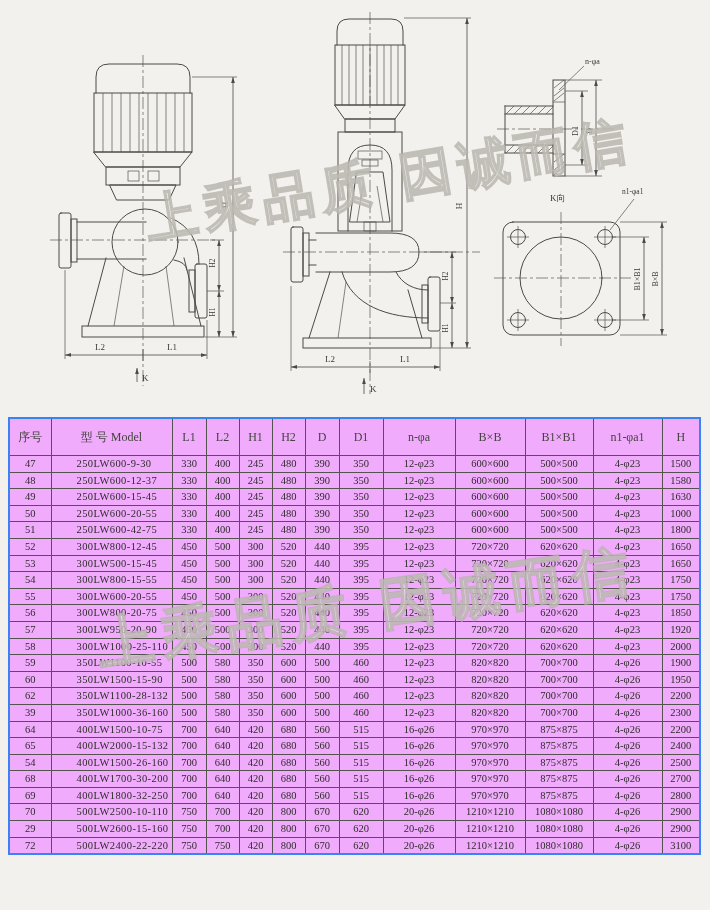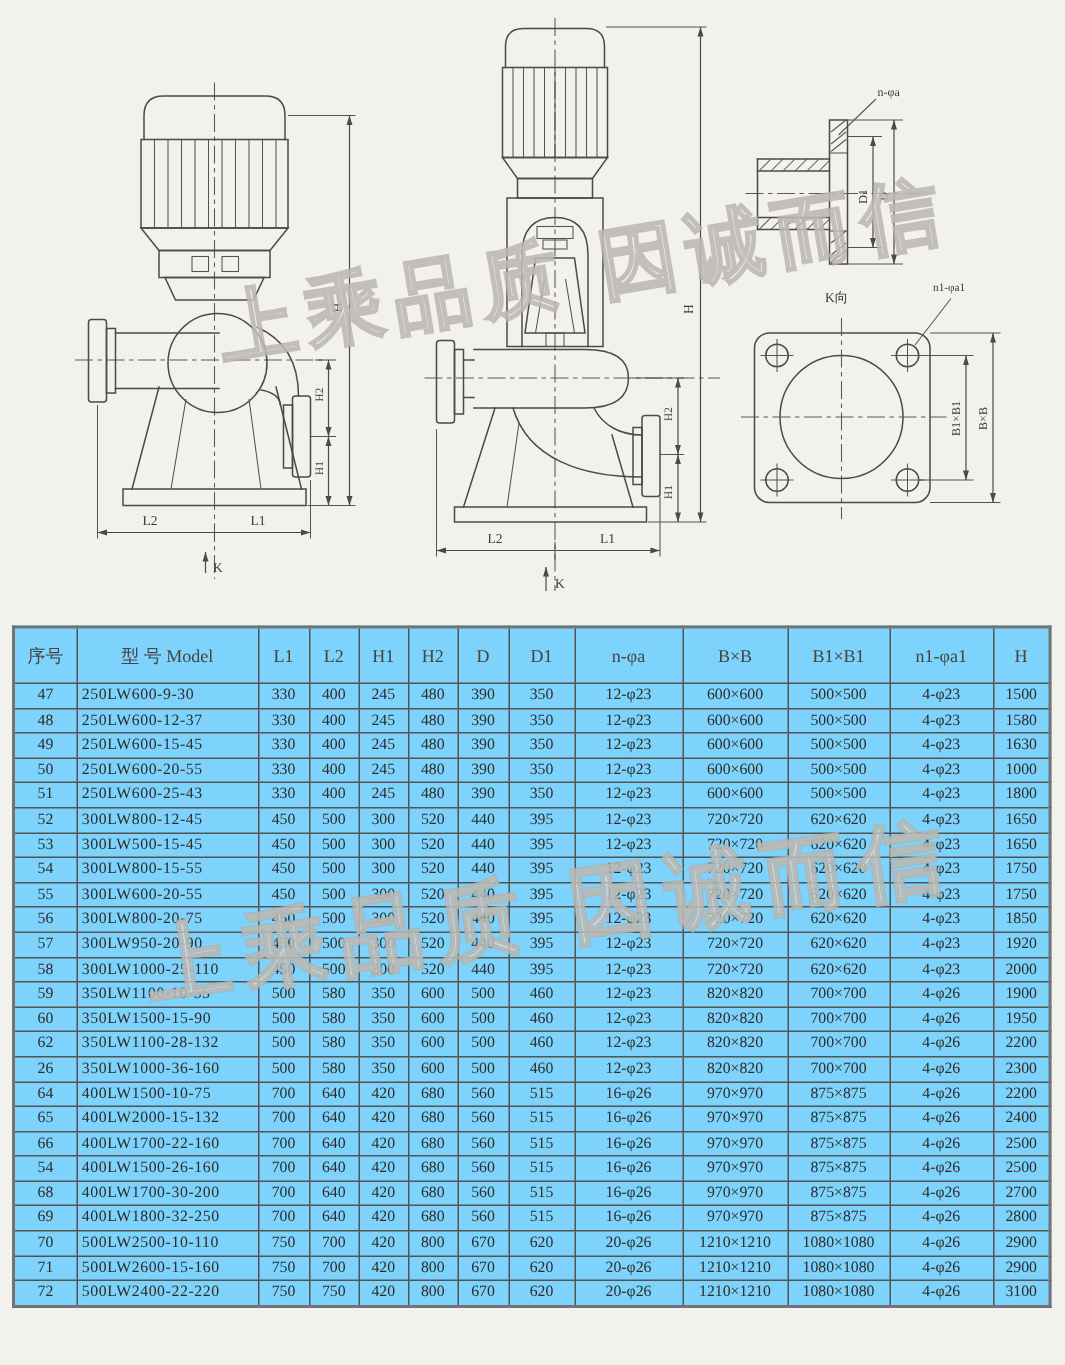--- a/index.html
+++ b/index.html
@@ -20,30 +20,30 @@
     font-family:"Liberation Sans","DejaVu Sans",sans-serif;font-weight:bold;
     color:rgba(244,243,239,.55);
     -webkit-text-stroke:1.6px rgba(178,174,167,.75);
     transform-origin:left center;
   }
   .wm1{left:146px;top:186px;font-size:52px;letter-spacing:7px;transform:rotate(-9.5deg);}
   .wm2{left:98px;top:608px;font-size:56px;letter-spacing:9px;transform:rotate(-8deg);}
   
   .spec{
     position:absolute;left:8px;top:417px;width:693px;z-index:3;
-    border-collapse:collapse;table-layout:fixed;background:#7dd3fc;
-    border:2px solid #737373;
+    border-collapse:collapse;table-layout:fixed;background:#f0abfc;
+    border:2px solid #3b82f6;
   }
   .spec th,.spec td{
     border:1px solid #55534e;text-align:center;color:#2d2c29;
     font-size:10.5px;line-height:15.6px;height:15.6px;padding:0;
     white-space:nowrap;overflow:hidden;
   }
   .spec th{height:36px;line-height:36px;font-size:12px;color:#45443f;font-weight:normal;}
-  .spec td.model{text-align:left;padding-left:3px;letter-spacing:.4px;margin-left:35px;}
+  .spec td.model{text-align:left;padding-left:25px;letter-spacing:.4px;margin-left:35px;}
 </style>
 </head>
 <body>
 
 <div class="sheet">
 
   <svg class="fig" width="710" height="414" viewBox="0 0 710 414">
     <defs>
       <marker id="ar" markerWidth="9" markerHeight="8" refX="8" refY="3.5" orient="auto-start-reverse">
         <path d="M0,1 L8,3.5 L0,6 Z" fill="#4c4a45"></path>
@@ -334,21 +334,21 @@
           <td>390</td>
           <td>350</td>
           <td>12-φ23</td>
           <td>600×600</td>
           <td>500×500</td>
           <td>4-φ23</td>
           <td>1000</td>
         </tr>
         <tr>
           <td>51</td>
-          <td class="model">250LW600-25-43</td>
+          <td class="model">250LW600-42-75</td>
           <td>330</td>
           <td>400</td>
           <td>245</td>
           <td>480</td>
           <td>390</td>
           <td>350</td>
           <td>12-φ23</td>
           <td>600×600</td>
           <td>500×500</td>
           <td>4-φ23</td>
@@ -498,21 +498,21 @@
           <td>600</td>
           <td>500</td>
           <td>460</td>
           <td>12-φ23</td>
           <td>820×820</td>
           <td>700×700</td>
           <td>4-φ26</td>
           <td>2200</td>
         </tr>
         <tr>
-          <td>26</td>
+          <td>39</td>
           <td class="model">350LW1000-36-160</td>
           <td>500</td>
           <td>580</td>
           <td>350</td>
           <td>600</td>
           <td>500</td>
           <td>460</td>
           <td>12-φ23</td>
           <td>820×820</td>
           <td>700×700</td>
@@ -543,96 +543,81 @@
           <td>680</td>
           <td>560</td>
           <td>515</td>
           <td>16-φ26</td>
           <td>970×970</td>
           <td>875×875</td>
           <td>4-φ26</td>
           <td>2400</td>
         </tr>
         <tr>
-          <td>66</td>
-          <td class="model">400LW1700-22-160</td>
+          <td>54</td>
+          <td class="model">400LW1500-26-160</td>
           <td>700</td>
           <td>640</td>
           <td>420</td>
           <td>680</td>
           <td>560</td>
           <td>515</td>
           <td>16-φ26</td>
           <td>970×970</td>
           <td>875×875</td>
           <td>4-φ26</td>
           <td>2500</td>
         </tr>
         <tr>
-          <td>54</td>
-          <td class="model">400LW1500-26-160</td>
+          <td>68</td>
+          <td class="model">400LW1700-30-200</td>
           <td>700</td>
           <td>640</td>
           <td>420</td>
           <td>680</td>
           <td>560</td>
           <td>515</td>
           <td>16-φ26</td>
           <td>970×970</td>
           <td>875×875</td>
           <td>4-φ26</td>
-          <td>2500</td>
-        </tr>
-        <tr>
-          <td>68</td>
-          <td class="model">400LW1700-30-200</td>
+          <td>2700</td>
+        </tr>
+        <tr>
+          <td>69</td>
+          <td class="model">400LW1800-32-250</td>
           <td>700</td>
           <td>640</td>
           <td>420</td>
           <td>680</td>
           <td>560</td>
           <td>515</td>
           <td>16-φ26</td>
           <td>970×970</td>
           <td>875×875</td>
           <td>4-φ26</td>
-          <td>2700</td>
-        </tr>
-        <tr>
-          <td>69</td>
-          <td class="model">400LW1800-32-250</td>
-          <td>700</td>
-          <td>640</td>
-          <td>420</td>
-          <td>680</td>
-          <td>560</td>
-          <td>515</td>
-          <td>16-φ26</td>
-          <td>970×970</td>
-          <td>875×875</td>
-          <td>4-φ26</td>
           <td>2800</td>
         </tr>
         <tr>
           <td>70</td>
           <td class="model">500LW2500-10-110</td>
           <td>750</td>
           <td>700</td>
           <td>420</td>
           <td>800</td>
           <td>670</td>
           <td>620</td>
           <td>20-φ26</td>
           <td>1210×1210</td>
           <td>1080×1080</td>
           <td>4-φ26</td>
           <td>2900</td>
         </tr>
         <tr>
-          <td>71</td>
+          <td>29</td>
           <td class="model">500LW2600-15-160</td>
           <td>750</td>
           <td>700</td>
           <td>420</td>
           <td>800</td>
           <td>670</td>
           <td>620</td>
           <td>20-φ26</td>
           <td>1210×1210</td>
           <td>1080×1080</td>

